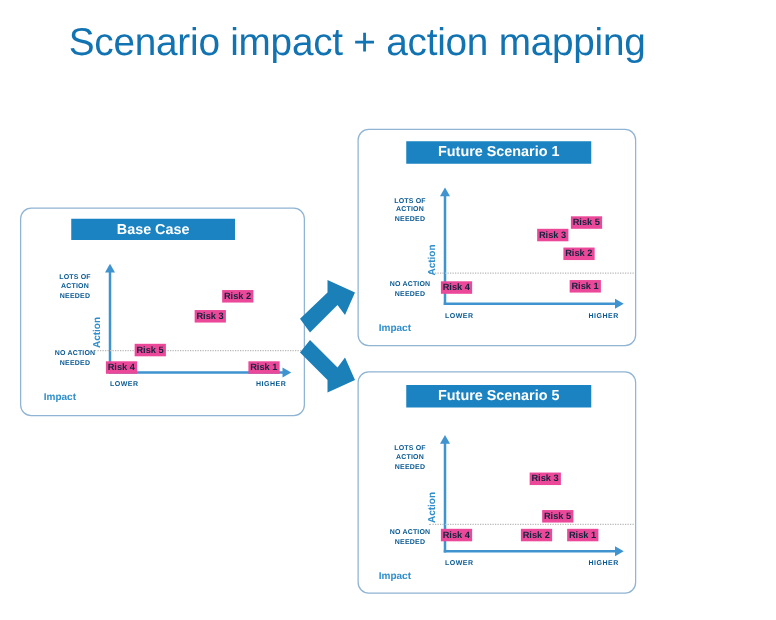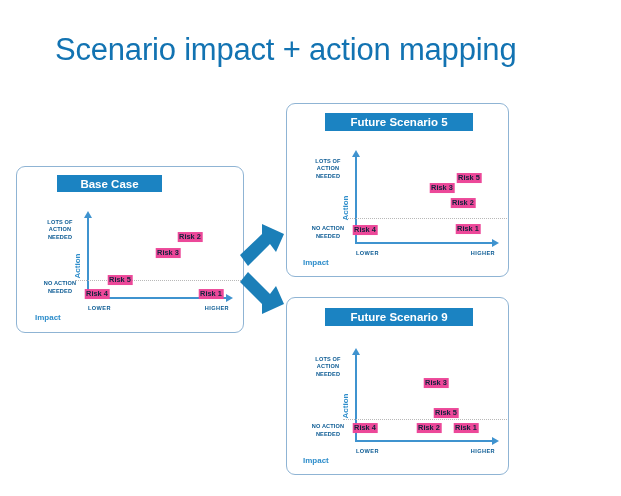--- a/index.html
+++ b/index.html
@@ -19,21 +19,20 @@
   
   .page-title {
     position: absolute;
     left: 55px;
     top: 16px;
     font-size: 31px;
     font-weight: 400;
     color: #1273b2;
     letter-spacing: -0.2px;
     white-space: nowrap;
-    margin-top: 16px;
   }
 
   
   .panel {
     position: absolute;
     box-sizing: border-box;
     background: #ffffff;
     border: 1.4px solid #8fb4d4;
     border-radius: 9px;
   }
@@ -47,21 +46,21 @@
     background: #1b83c2;
     color: #ffffff;
     font-weight: bold;
     text-align: center;
     display: flex;
     align-items: center;
     justify-content: center;
     box-sizing: border-box;
   }
   .panel-base .panel-banner {
-    left: 40px; top: 8px; width: 105px; height: 17px; font-size: 11.5px;
+    left: 40px; top: 8px; width: 131px; height: 17px; font-size: 11.5px;
   }
   .panel-future1 .panel-banner {
     left: 38px; top: 9px; width: 148px; height: 18px; font-size: 11.5px;
   }
   .panel-future2 .panel-banner {
     left: 38px; top: 10px; width: 148px; height: 18px; font-size: 11.5px;
   }
 
   
   .plot {
@@ -211,21 +210,21 @@
 <div class="arrows">
   <svg width="56" height="106" viewBox="0 0 56 106">
 
     <polygon fill="#1b7fb8" points="0,33 22,12 22,2 44,12 36,30 30,22 8,44"></polygon>
 
     <polygon fill="#1b7fb8" points="0,60 8,50 30,72 36,64 44,82 22,92 22,82"></polygon>
   </svg>
 </div>
 
 <div class="panel panel-future1">
-  <div class="panel-banner">Future Scenario 5</div>
+  <div class="panel-banner">Future Scenario 1</div>
 
   <div class="plot">
     <div class="axis-y"></div>
     <div class="axis-x"></div>
     <div class="threshold" style="top:68px"></div>
 
     <div class="cap cap-top">LOTS OF
 ACTION
 NEEDED</div>
     <div class="cap cap-bottom">NO ACTION
@@ -237,21 +236,21 @@
 
     <div class="risk" style="left:166px;top:28px">Risk 5</div>
     <div class="risk" style="left:139px;top:38px">Risk 3</div>
     <div class="risk" style="left:160px;top:53px">Risk 2</div>
     <div class="risk" style="left:62px;top:80px">Risk 4</div>
     <div class="risk" style="left:165px;top:79px">Risk 1</div>
   </div>
 </div>
 
 <div class="panel panel-future2">
-  <div class="panel-banner">Future Scenario 9</div>
+  <div class="panel-banner">Future Scenario 5</div>
 
   <div class="plot">
     <div class="axis-y"></div>
     <div class="axis-x"></div>
     <div class="threshold" style="top:71px"></div>
 
     <div class="cap cap-top">LOTS OF
 ACTION
 NEEDED</div>
     <div class="cap cap-bottom">NO ACTION

